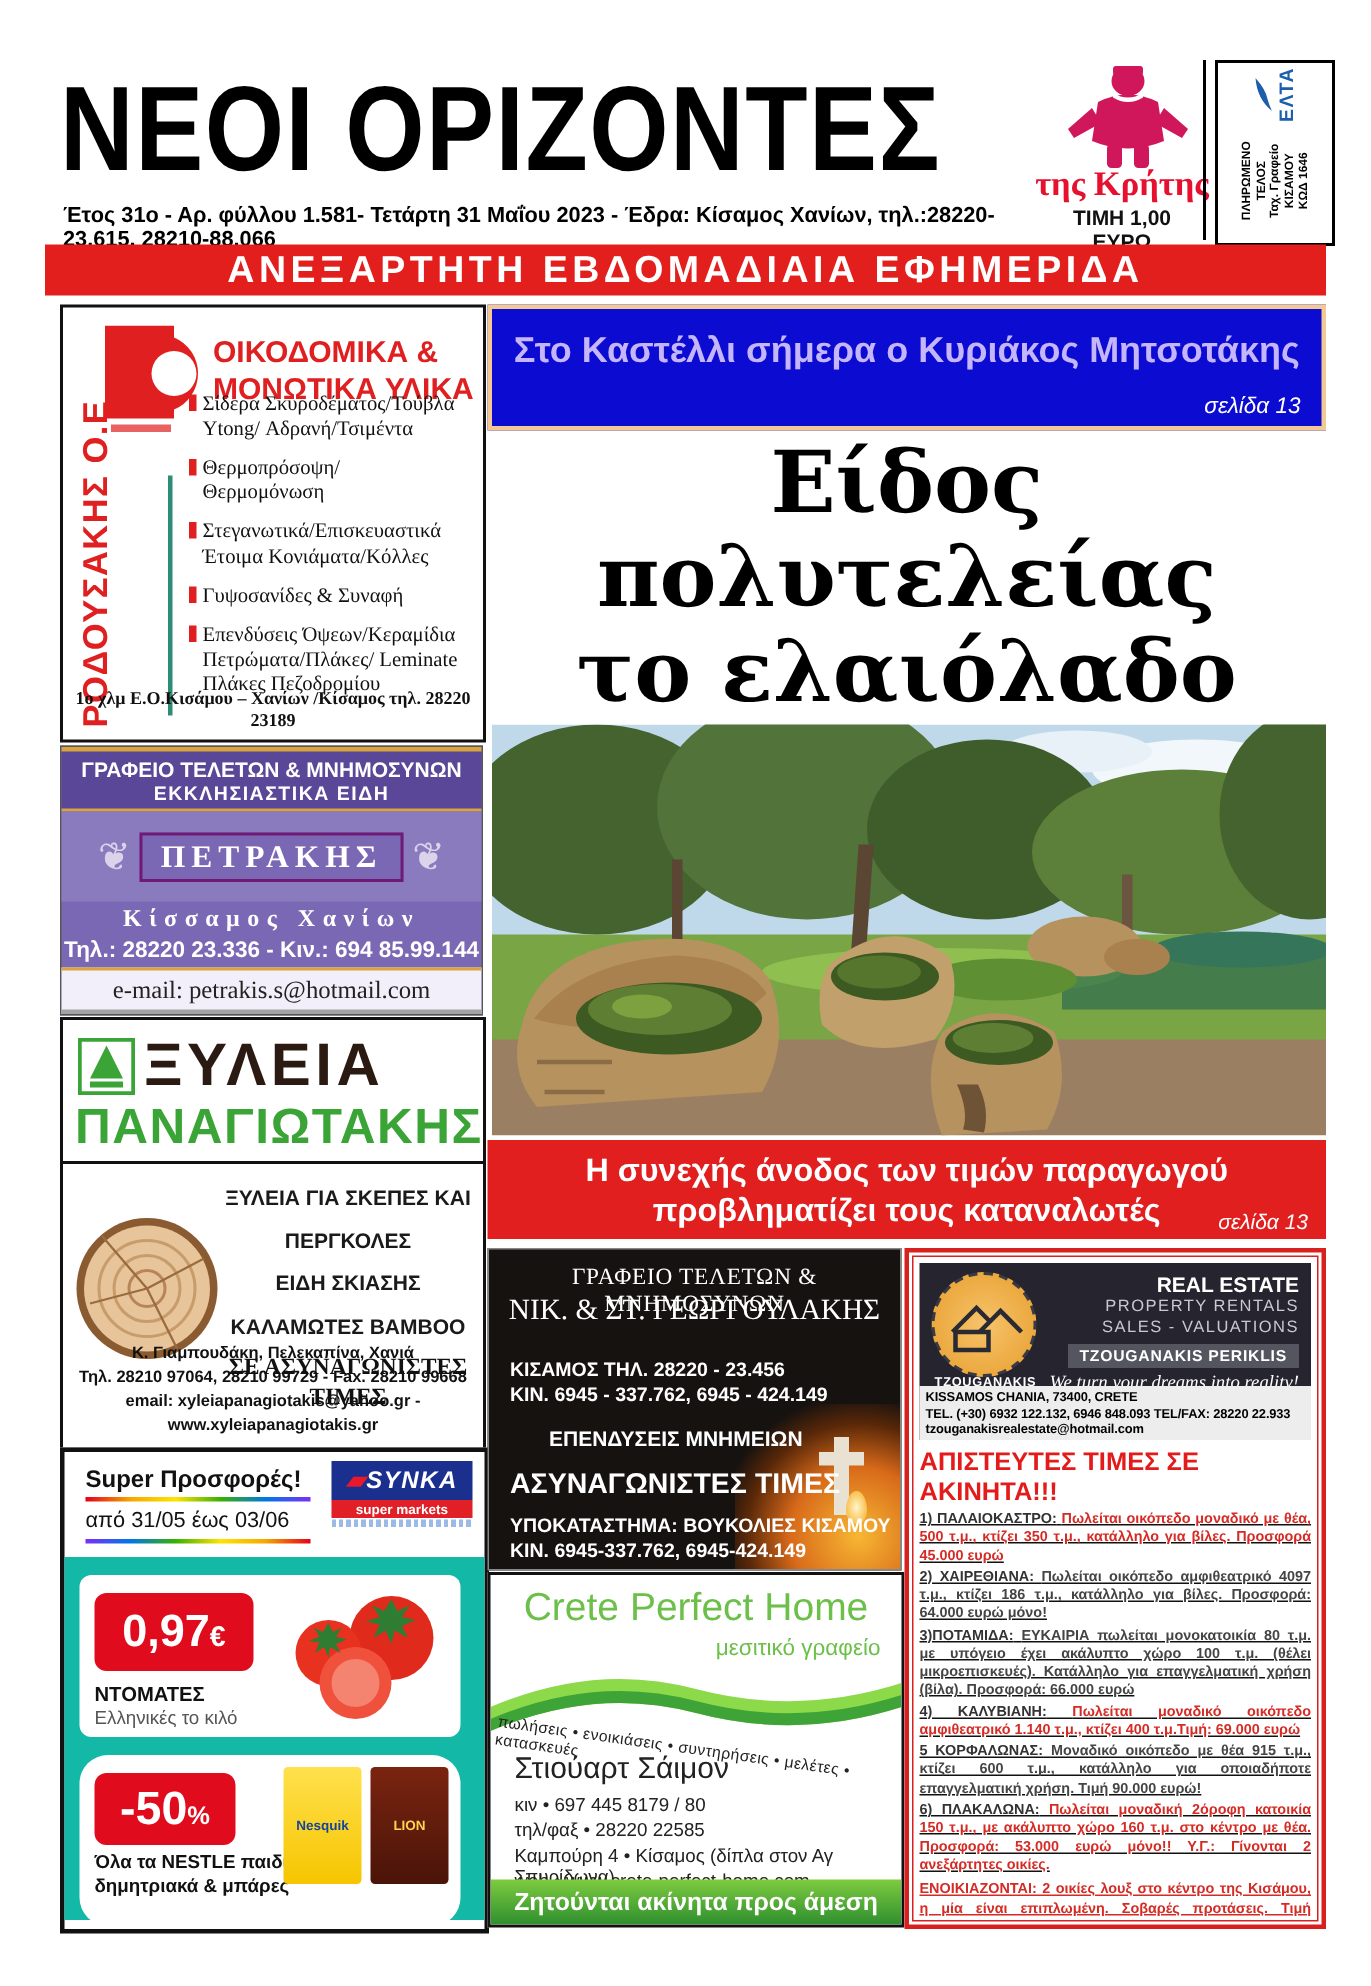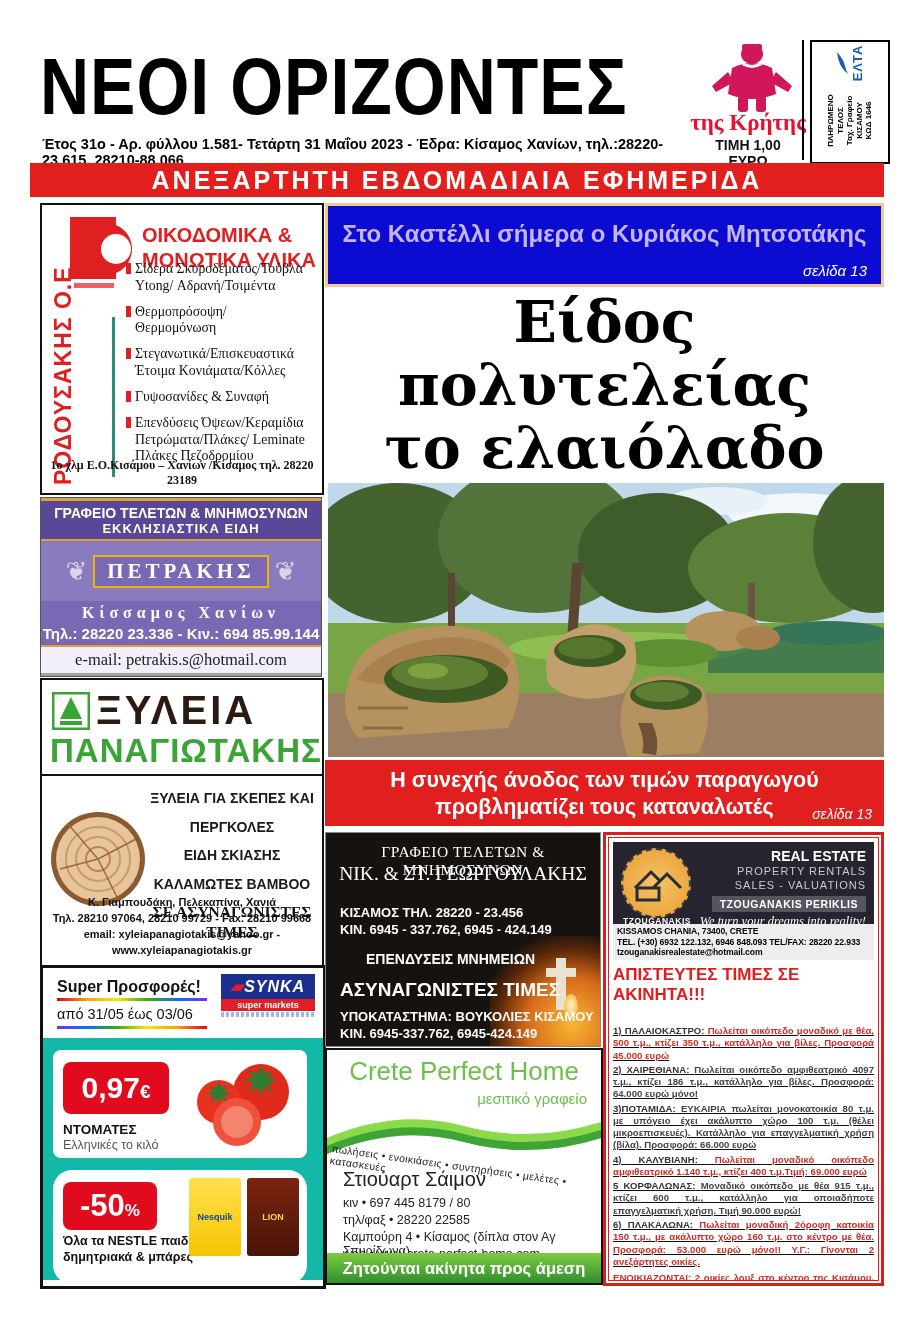--- a/index.html
+++ b/index.html
@@ -41,21 +41,21 @@
 
   
   .ad-pet{left:40px;top:497px;width:280px;height:178px;background:#7A68B4;border:1px solid #555;
       display:flex;flex-direction:column;}
   .pet-top{background:#5B4798;border-top:3px solid #D9A43C;border-bottom:2px solid #D9A43C;
       color:#fff;font-weight:bold;text-align:center;padding:4px 2px 3px;}
   .pet-top .l1{font-size:14px;}
   .pet-top .l2{font-size:13px;letter-spacing:1px;}
   .pet-band{flex:1;display:flex;align-items:center;justify-content:center;gap:6px;background:#8A7BBE;}
   .pet-orn{color:#E9E4F4;font-size:26px;opacity:.85;}
-  .pet-name{border:2px solid #eab308;background:#7A68B4;color:#fff;font-family:"Liberation Serif",serif;
+  .pet-name{border:2px solid #701a75;background:#7A68B4;color:#fff;font-family:"Liberation Serif",serif;
       font-weight:bold;font-size:21px;letter-spacing:4px;padding:2px 12px;}
   .pet-loc{color:#fff;font-family:"Liberation Serif",serif;font-weight:bold;font-size:16px;
       letter-spacing:5px;text-align:center;padding:3px 0;}
   .pet-tel{color:#fff;font-weight:bold;font-size:15px;text-align:center;padding-bottom:3px;}
   .pet-email{background:#F3EFFA;color:#222;font-family:"Liberation Serif",serif;font-size:16.5px;
       text-align:center;padding:3px 0;border-top:2px solid #D9A43C;border-bottom:3px solid #a3a3a3;}
 
   
   .ad-xy{left:40px;top:678px;width:280px;height:285px;border:2px solid #111;background:#fff;}
   .xy-row1{position:absolute;left:10px;top:8px;display:flex;align-items:center;gap:6px;}
@@ -154,21 +154,21 @@
   .tz-s1{position:absolute;right:8px;top:6px;color:#fff;font-weight:bold;font-size:14px;text-align:right;}
   .tz-s2{position:absolute;right:8px;top:23px;color:#C9C9CF;font-size:11px;text-align:right;letter-spacing:1px;}
   .tz-s3{position:absolute;right:8px;top:37px;color:#C9C9CF;font-size:11px;text-align:right;letter-spacing:1px;}
   .tz-per{position:absolute;right:8px;top:54px;background:#55555F;color:#fff;font-weight:bold;
       font-size:10.5px;padding:2px 8px;letter-spacing:.5px;}
   .tz-slogan{position:absolute;right:8px;top:72px;color:#fff;font-style:italic;
       font-family:"Liberation Serif",serif;font-size:12.5px;}
   .tz-strip{position:absolute;left:0;bottom:0;width:100%;background:#EDEDED;color:#000;
       font-weight:bold;font-size:8.6px;line-height:1.25;padding:2px 4px;box-sizing:border-box;letter-spacing:-.1px;}
 
-  .lst-title{color:#E31B1B;font-weight:bold;font-size:17px;margin:5px 0 20px;}
+  .lst-title{color:#E31B1B;font-weight:bold;font-size:17px;margin:5px 0 2px;}
   .lst{font-size:9.6px;font-weight:bold;line-height:1.28;text-align:justify;}
   .lst p{margin:0 0 2px;text-decoration:underline;}
   .lst .lbl{color:#333;}
   .lst .red{color:#D42B25;}
   .lst .dark{color:#444;}
   .rentals p{margin:4px 0 0;color:#D42B25;font-weight:bold;font-size:9.6px;line-height:1.3;
       text-decoration:underline;text-align:justify;}
 </style>
 </head>
 <body>

